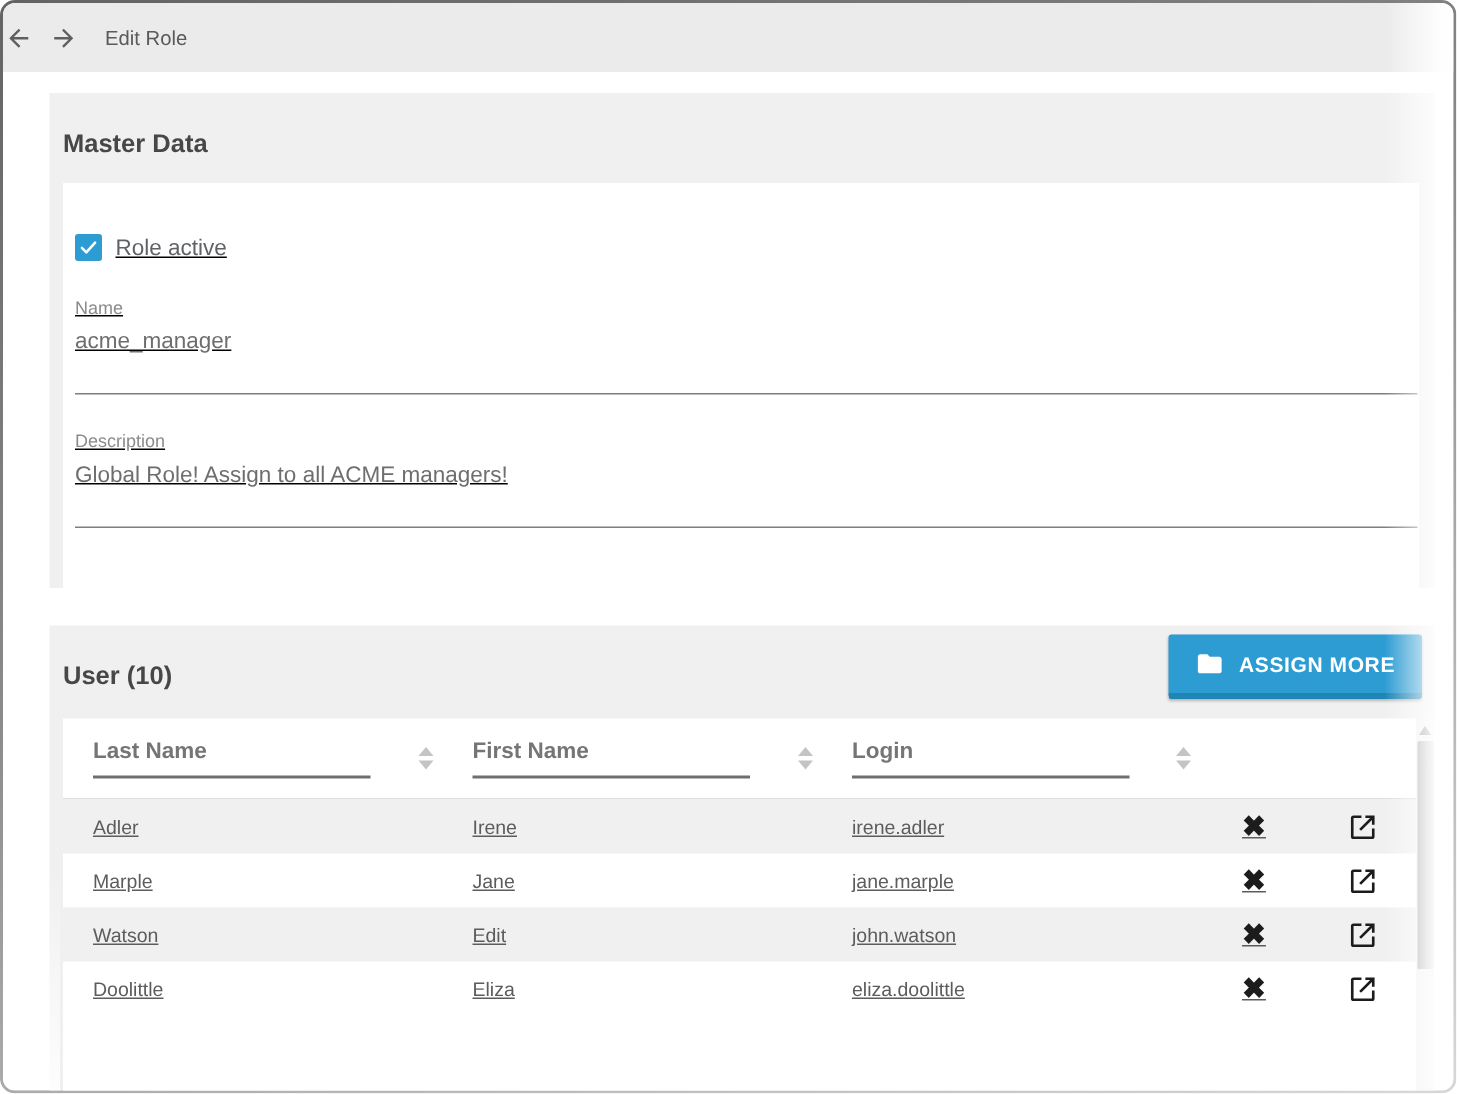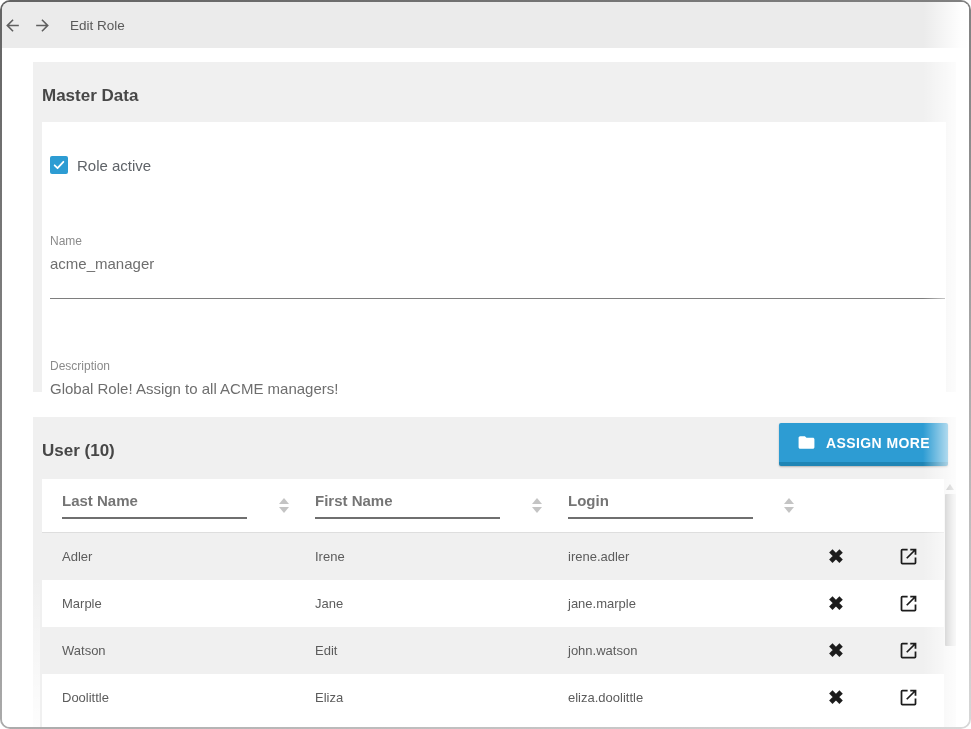--- a/index.html
+++ b/index.html
@@ -12,28 +12,28 @@
   }
   
   .toolbar{height:46px;background:#ebebeb;display:flex;align-items:center;}
   .nav-arrow{width:20px;height:20px;margin-right:10px;cursor:pointer;display:flex;align-items:center;justify-content:center;}
   .nav-arrow svg{width:19px;height:19px;fill:#5f5f5f;}
   .toolbar-title{font-size:13.5px;color:#5a5a5a;margin-left:8px;}
   
   .page{margin:14px 13px 0 31px;}
   .card{background:#f0f0f0;}
   .card-title{font-size:17px;font-weight:700;color:#474747;padding:24px 0 16px 9px;}
-  .card-body{background:#fff;margin:0 10px 9px 9px;height:270px;box-sizing:border-box;padding:34px 1px 0 8px;}
+  .card-body{background:#fff;margin:0 10px 9px 9px;height:270px;box-sizing:border-box;padding:34px 1px 0 8px;text-decoration:underline;}
   
   .check-row{display:flex;align-items:center;}
   .checkbox{width:18px;height:18px;border-radius:2px;background:#2d9cd3;display:flex;align-items:center;justify-content:center;cursor:pointer;flex:0 0 auto;}
   .checkbox svg{width:14px;height:14px;}
   .check-label{margin-left:9px;font-size:15px;color:#5f6368;}
   
-  .field{margin-top:60px;}
+  .field{margin-top:24px;}
   .field-label{font-size:12px;color:#8b8b8b;margin-bottom:7px;}
   .field-value{font-size:15px;color:#6e6e6e;padding-bottom:26px;border-bottom:1px solid #7e7e7e;cursor:text;}
   .gap{height:16px;background:#fff;}
   
   .user-card{height:314px;position:relative;}
   .user-head{position:relative;height:62px;}
   .user-title{font-size:17px;font-weight:700;color:#474747;padding:24px 0 0 9px;}
   .assign-btn{
     position:absolute;top:6px;right:8px;height:43px;padding:0 18px;
     background:#2d9cd3;border:none;border-bottom:4px solid #1f85b5;border-radius:2px;
@@ -44,21 +44,21 @@
   .assign-btn svg{width:19px;height:19px;fill:#ffffff;}
   
   .table-wrap{margin-left:9px;display:flex;height:252px;}
   .utable{width:902px;background:#fff;}
   .t-head{display:grid;grid-template-columns:253px 253px 252px 72px 72px;height:54px;border-bottom:1px solid #dedede;box-sizing:border-box;align-items:center;font-weight:bold;}
   .h-cell{padding-left:20px;display:flex;align-items:center;}
   .h-filter{font-size:15px;color:#757575;border-bottom:2px solid #6f6f6f;width:185px;padding-bottom:8px;cursor:text;}
   .sort{margin-left:auto;margin-right:6px;display:flex;flex-direction:column;gap:3px;cursor:pointer;}
   .tri-up{width:0;height:0;border-left:5px solid transparent;border-right:5px solid transparent;border-bottom:6px solid #c4c4c4;}
   .tri-dn{width:0;height:0;border-left:5px solid transparent;border-right:5px solid transparent;border-top:6px solid #c4c4c4;}
-  .t-row{display:grid;grid-template-columns:253px 253px 252px 72px 72px;height:47px;align-items:center;font-size:13px;color:#5c5c5c;}
+  .t-row{display:grid;grid-template-columns:253px 253px 252px 72px 72px;height:36px;align-items:center;font-size:13px;color:#5c5c5c;text-decoration:underline;}
   .t-row:nth-child(even){background:#f0f0f0;}
   .t-cell{padding-left:20px;}
   .a-cell{display:flex;align-items:center;justify-content:center;}
   .x-btn{font-size:19px;font-weight:700;color:#1c1c1c;cursor:pointer;line-height:1;}
   .open-btn{cursor:pointer;display:flex;}
   .open-btn svg{width:21px;height:21px;fill:#1c1c1c;}
   .row-stub{height:11px;background:#fff;}
   
   .vscroll{width:13px;background:#f2f2f2;display:flex;flex-direction:column;align-items:center;}
   .scroll-up{margin-top:5px;width:0;height:0;border-left:4px solid transparent;border-right:4px solid transparent;border-bottom:6px solid #9a9a9a;cursor:pointer;}

